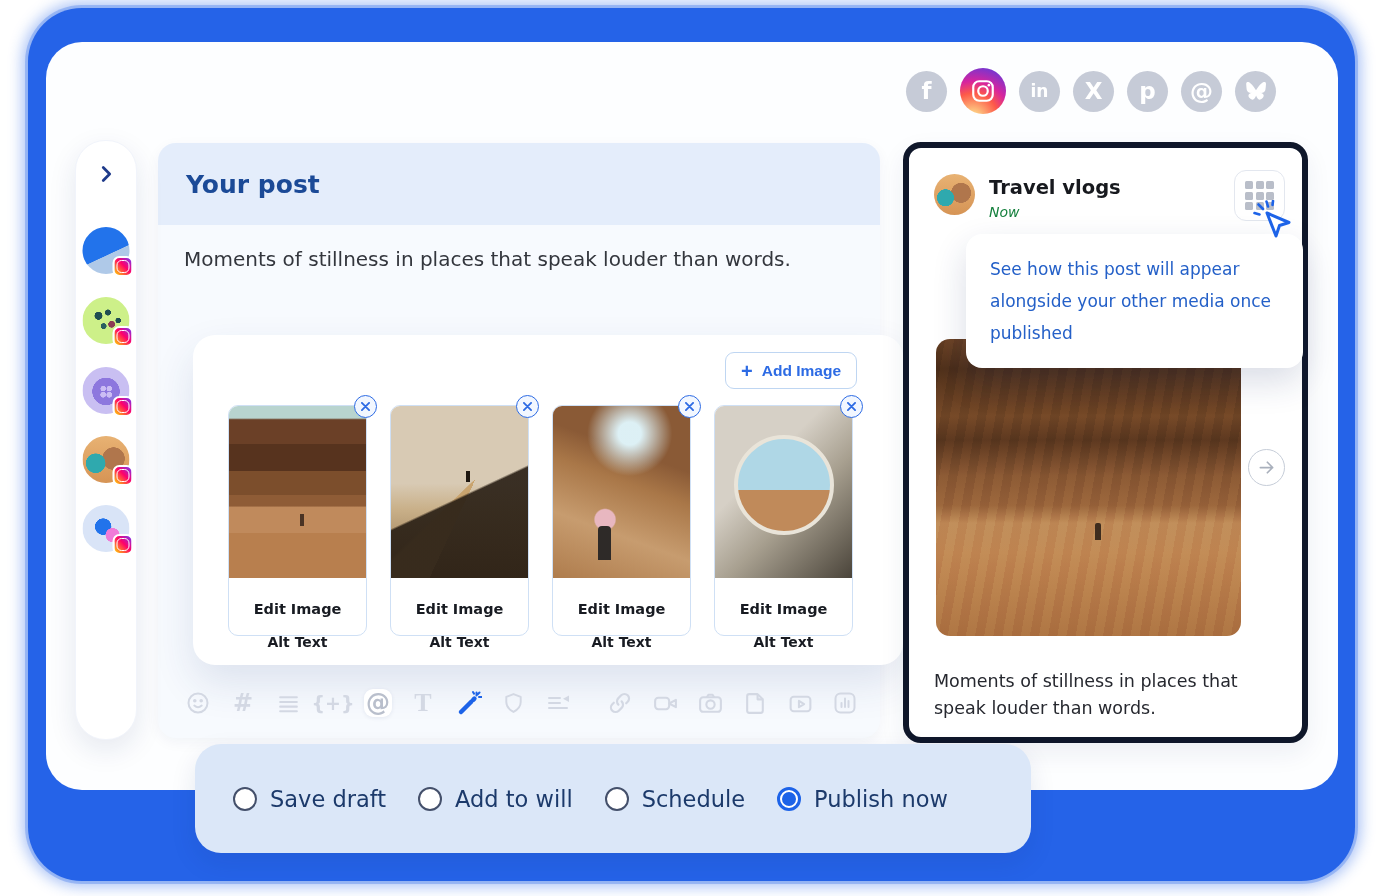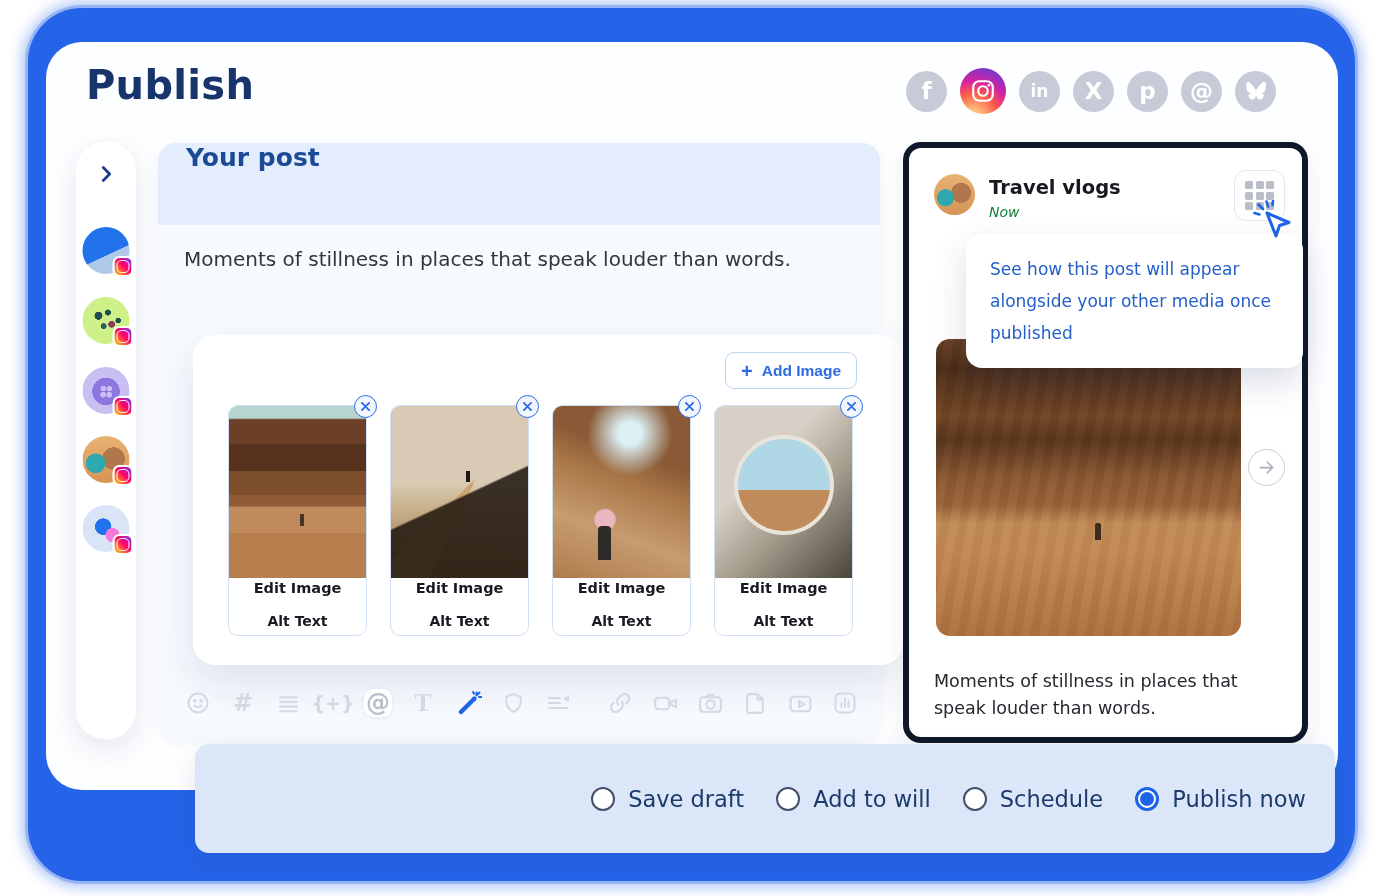--- a/index.html
+++ b/index.html
@@ -50,40 +50,40 @@
           radial-gradient(circle at 64% 64%, #F07BD8 0 16%, transparent 17%),
           radial-gradient(circle at 44% 46%, #2273EB 0 22%, transparent 23%), #D9E4F7; }
   .ig-badge { position:absolute; right:-4px; bottom:-3px; width:21px; height:21px; border-radius:7px;
           background:linear-gradient(45deg,#FFD600 0%,#FF0169 55%,#7638FA 100%); border:2px solid #fff; }
   .ig-badge::before { content:""; position:absolute; inset:2px; border:1.5px solid #fff; border-radius:5px; }
 
   
   .composer { position:absolute; left:158px; top:143px; width:722px; height:595px;
               background:#F7FAFE; border-radius:18px; box-shadow:0 4px 14px rgba(23,43,99,.05); z-index:3; }
   .composer-header { height:82px; background:#E4EDFB; border-radius:18px 18px 0 0;
-              display:flex; padding-left:28px; }
+              display:flex; align-items:center; padding-left:28px; }
   .composer-title { font-size:25px; font-weight:700; color:#1B4A97; }
   .post-text { position:absolute; left:26px; top:104px; width:670px; font-size:20px; color:#33363D; }
 
   .media-card { position:absolute; left:35px; top:192px; width:710px; height:330px; background:#fff;
               border-radius:22px; box-shadow:0 18px 40px rgba(30,60,120,.12); }
   .add-image-btn { position:absolute; right:46px; top:17px; height:37px; padding:0 15px;
               display:flex; align-items:center; gap:9px; background:#fff;
               border:1px solid #BFD6F2; border-radius:9px; color:#2D6BE4;
               font-size:15.5px; font-weight:600; cursor:pointer; }
   .plus-ic { font-size:20px; font-weight:600; line-height:1; }
 
   .thumbs { position:absolute; left:35px; top:70px; display:flex; gap:23px; }
   .thumb { position:relative; width:139px; height:231px; background:#fff;
            border:1px solid #CFE0F5; border-radius:10px; }
   .thumb-img { height:172px; border-radius:9px 9px 0 0; position:relative; overflow:hidden; }
   .thumb-close { position:absolute; top:-11px; right:-11px; width:23px; height:23px; border-radius:50%;
            background:#F2F7FF; border:1.5px solid #2D6BE4; color:#2D6BE4;
            display:flex; align-items:center; justify-content:center; z-index:2; cursor:pointer; }
-  .thumb-label-edit { margin-top:2px; text-align:center; font-size:14.5px; font-weight:600; color:#181B22; }
+  .thumb-label-edit { margin-top:23px; text-align:center; font-size:14.5px; font-weight:600; color:#181B22; }
   .thumb-label-alt  { margin-top:17px; text-align:center; font-size:14px;  font-weight:600; color:#181B22; }
 
   .ph1 { background:
       linear-gradient(180deg,#B8D4CF 0 7%, #6B4027 8% 22%, #57331E 22% 38%, #7C4E2C 38% 52%,
                       #8F5C36 52% 58%, #C08A5C 59% 74%, #B87F4E 74% 100%); }
   .ph1::after { content:""; position:absolute; left:52%; top:63%; width:4px; height:12px; background:#4A3324; }
   .ph2 { background:
       linear-gradient(155deg, transparent 0 52%, rgba(40,30,20,.9) 53%),
       conic-gradient(from 205deg at 62% 42%, #C9A46F 0 20deg, transparent 22deg 360deg),
       linear-gradient(180deg,#D8CAB4 0 45%, #C9B089 60%, #8A6A44 100%); }
@@ -139,44 +139,43 @@
   .pv-tooltip { position:absolute; left:57px; top:86px; width:337px; background:#fff; border-radius:16px;
       box-shadow:0 14px 34px rgba(23,43,99,.16); padding:19px 24px; font-size:17px; line-height:32px;
       color:#2460C8; z-index:20; }
   .pv-next-btn { position:absolute; right:17px; top:301px; width:37px; height:37px; border-radius:50%;
       background:#fff; border:1.5px solid #C6CDD8; color:#A9B0BC; display:flex; align-items:center;
       justify-content:center; cursor:pointer; }
   .pv-caption { position:absolute; left:25px; top:520px; width:352px; font-size:17.5px; line-height:27px;
       color:#26282F; }
 
   
-  .action-bar { position:absolute; left:195px; top:744px; width:1140px; height:109px; background:#DBE7F8;
-      border-radius:14px; display:flex; align-items:center; gap:32px; padding:0 29px 0 38px; z-index:40;
-      box-shadow:0 10px 26px rgba(23,43,99,.10);justify-content:flex-end; }
+  .action-bar { position:absolute; left:195px; top:744px; width:836px; height:109px; background:#DBE7F8;
+      border-radius:26px; display:flex; align-items:center; gap:32px; padding:0 29px 0 38px; z-index:40;
+      box-shadow:0 10px 26px rgba(23,43,99,.10); }
   .option { display:flex; align-items:center; gap:13px; font-size:22.5px; color:#1C3A6B;
       font-weight:500; cursor:pointer; white-space:nowrap; }
   .radio { position:relative; width:24px; height:24px; border-radius:50%; border:2px solid #44506B;
       background:#fff; flex:0 0 auto; }
   .radio::after { content:""; display:none; position:absolute; inset:3px; border-radius:50%; background:#1D63E8; }
   .radio[data-checked="true"] { border:3px solid #1D63E8; }
   .radio[data-checked="true"]::after { display:block; inset:2px; }
   .next-btn { margin-left:auto; width:117px; height:52px; background:#2D6BE4; color:#fff; border:none;
       border-radius:12px; font-size:22px; font-weight:500; cursor:pointer;
       box-shadow:0 6px 14px rgba(45,107,228,.35); font-family:inherit; }
 
   svg { display:block; }
 </style>
 </head>
 <body>
 
 <div class="stage">
   <div class="frame"></div>
   <div class="app"></div>
 
-  <div class="page-title">Publish</div>
 
   <div class="socials">
     <div class="soc">
       <span class="glyph">f</span>
     </div>
     <div class="soc insta">
       <svg width="26" height="26" viewBox="0 0 24 24" fill="none" stroke="#fff" stroke-width="2">
         <rect x="3" y="3" width="18" height="18" rx="5.5"></rect>
           <circle cx="12" cy="12" r="4.4"></circle>
         <circle cx="17.4" cy="6.6" r="1.2" fill="#fff" stroke="none"></circle>

